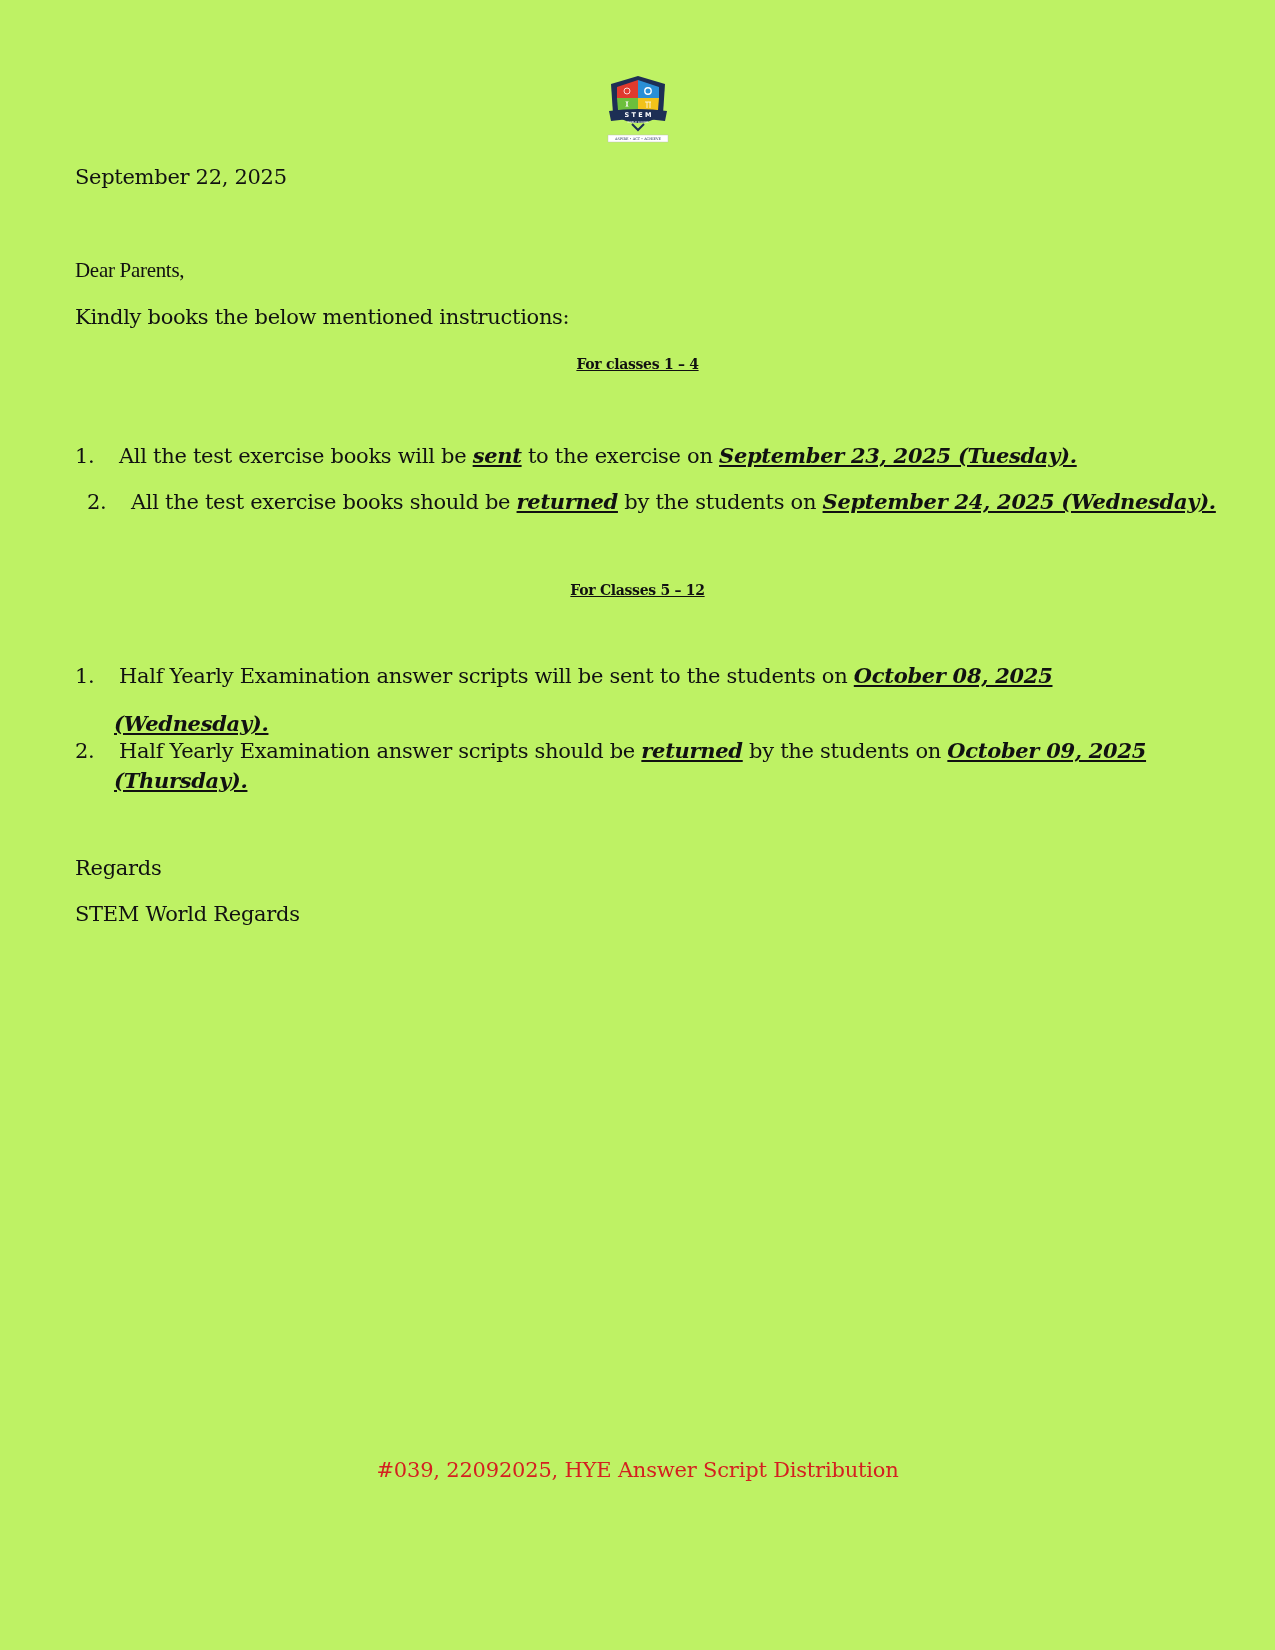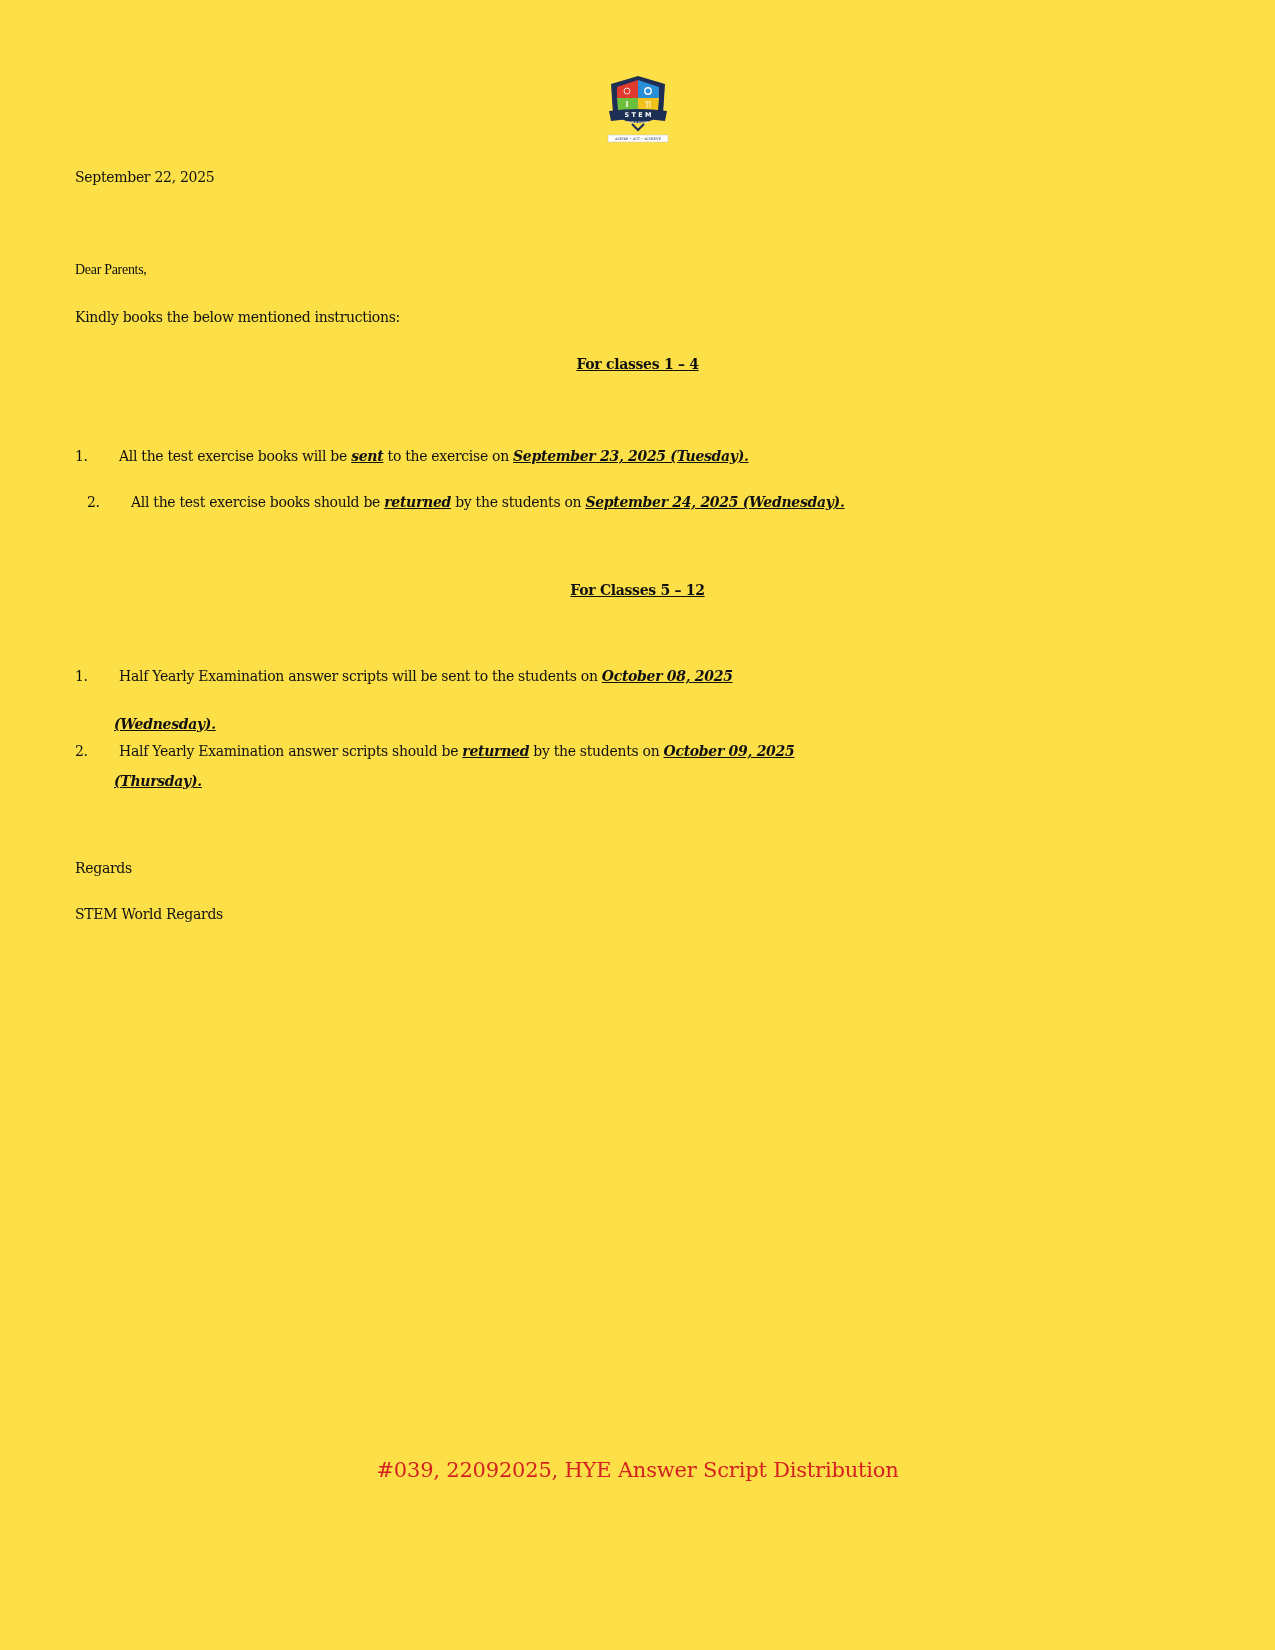--- a/index.html
+++ b/index.html
@@ -13,26 +13,26 @@
       position: relative;
       overflow: hidden;
       font-family: "DejaVu Serif", "Liberation Serif", serif;
       color: #111111;
     }
     .page {
       position: absolute;
       left: 0; top: 0;
       width: 1275px;
       height: 1650px;
-      background: #fde047;
+      background: #bef264;
     }
     .abs {
       position: absolute;
       white-space: nowrap;
-      font-size: 14px;
+      font-size: 21px;
       line-height: 24px;
       letter-spacing: -0.3px;
     }
     .logo {
       position: absolute;
       left: 605px;
       top: 74px;
       width: 66px;
       height: 70px;
     }

